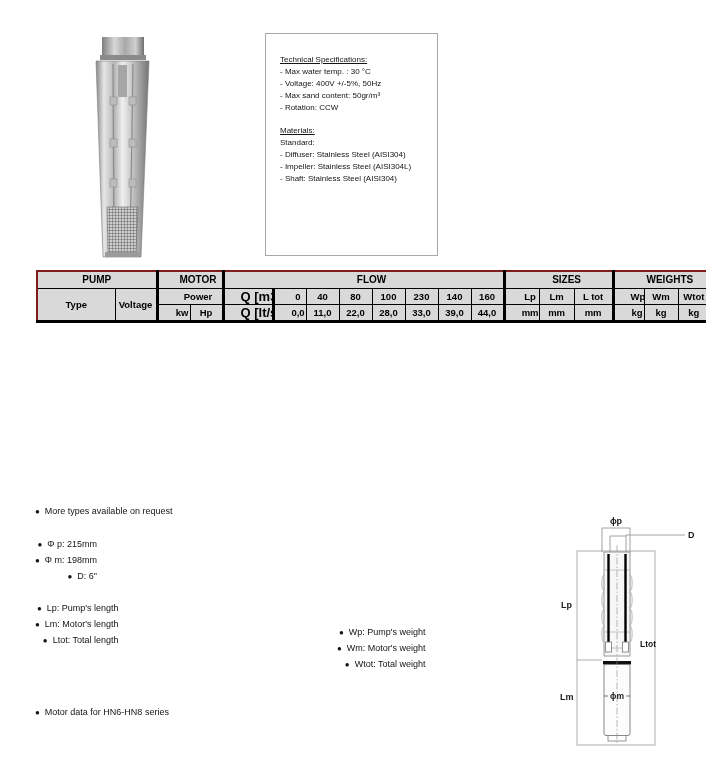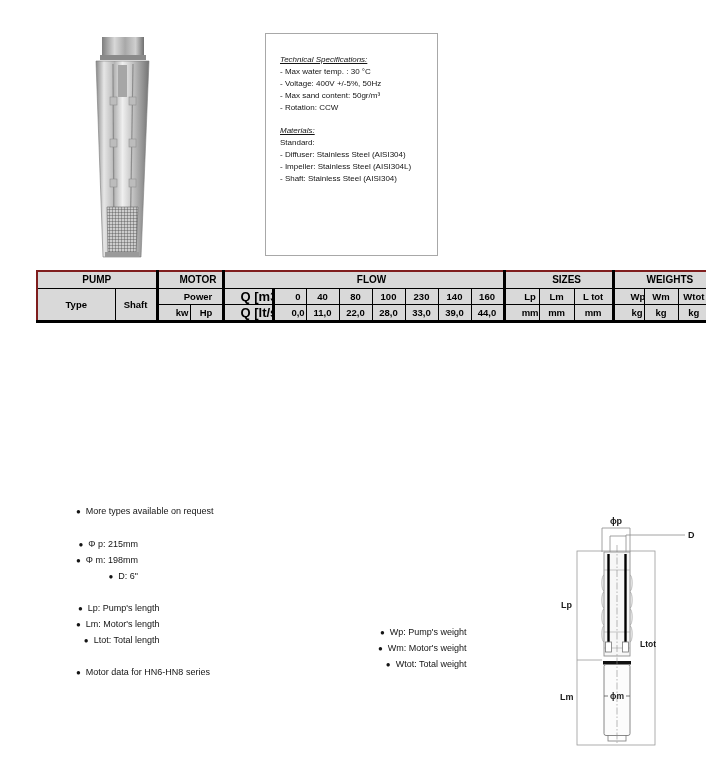--- a/index.html
+++ b/index.html
@@ -8,41 +8,41 @@
     width:706px; height:772px; position:relative; overflow:hidden;
     font-family:"Liberation Sans", sans-serif; color:#000;
   }
 
   
   .spec-box {
     position:absolute; left:265px; top:33px; width:173px; height:223px;
     background:#fff; border:1px solid #a8a8a8;
     padding:20px 10px 0 14px; font-size:8px; line-height:12px; color:#141414;
   }
-  .spec-title { text-decoration:underline;font-style:italic; }
+  .spec-title { text-decoration:underline; }
   .spec-gap { height:11px; }
 
   
   table.data-table {
     position:absolute; left:36px; top:270px; width:552px;
     border-collapse:collapse; table-layout:fixed;
     font-size:9px; font-weight:bold; border:2px solid #7f1d1d;
   }
   .data-table th, .data-table td {
     border:1px solid #000; text-align:center; vertical-align:middle;
     padding:0; height:16px; white-space:nowrap; overflow:hidden;
   }
   .data-table th { background:#d9d9d9; font-size:9.5px; }
   .data-table th.grp { font-size:10px; height:17px; }
   .data-table th.qlab { font-size:13px; }
   .data-table .gl { border-left:3px solid #000;padding-left:16px; }
   .data-table tr.units th, .data-table th.hb { border-bottom:3px solid #000; }
 
   
-  .note { position:absolute; left:35px; font-size:9px; color:#141414; line-height:16px;margin-left:41px; }
+  .note { position:absolute; left:35px; font-size:9px; color:#141414; line-height:16px; }
   .note .row { height:16px;text-align:right; }
   .bullet { font-size:8px; margin-right:5px; }
   .notes-weights { left:337px; }
 
   
   .pump-photo { position:absolute; left:85px; top:35px; }
   .dimension-diagram { position:absolute; left:545px; top:498px; }
   svg text { font-family:"Liberation Sans", sans-serif; font-weight:bold; fill:#1a1a1a; }
 </style>
 </head>
@@ -125,21 +125,21 @@
   <thead>
     <tr>
       <th colspan="2" class="grp">PUMP</th>
       <th colspan="2" class="grp gl">MOTOR</th>
       <th colspan="8" class="grp gl">FLOW</th>
       <th colspan="3" class="grp gl">SIZES</th>
       <th colspan="3" class="grp gl">WEIGHTS</th>
     </tr>
     <tr>
       <th rowspan="2" class="hb">Type</th>
-      <th rowspan="2" class="hb">Shaft</th>
+      <th rowspan="2" class="hb">Voltage</th>
       <th colspan="2" class="gl">Power</th>
       <th class="gl qlab">Q [m3/h]</th>
       <th class="gl">0</th>
       <th>40</th>
       <th>80</th>
       <th>100</th>
       <th>230</th>
       <th>140</th>
       <th>160</th>
       <th class="gl">Lp</th>
@@ -186,21 +186,21 @@
   <div class="row"><span class="bullet">●</span><span>Lm: Motor's length</span></div>
   <div class="row"><span class="bullet">●</span><span>Ltot: Total length</span></div>
 </div>
 
 <div class="note notes-weights" style="top:624px">
   <div class="row"><span class="bullet">●</span><span>Wp: Pump's weight</span></div>
   <div class="row"><span class="bullet">●</span><span>Wm: Motor's weight</span></div>
   <div class="row"><span class="bullet">●</span><span>Wtot: Total weight</span></div>
 </div>
 
-<div class="note" style="top:664px">
+<div class="note" style="top:704px">
   <span class="bullet">●</span><span>Motor data for HN6-HN8 series</span>
 </div>
 
 <svg class="dimension-diagram" width="161" height="274" viewBox="0 0 161 274">
 
   <text x="71" y="26" font-size="9" text-anchor="middle">ϕp</text>
   <path d="M57,30 H85 M57,30 V54 M85,30 V54" fill="none" stroke="#8a8a8a" stroke-width="0.8"></path>
 
   <text x="143" y="40" font-size="9">D</text>
   <path d="M140,37 H81 M65,38 H81 M65,38 V54 M81,37 V54" fill="none" stroke="#8a8a8a" stroke-width="0.8"></path>

